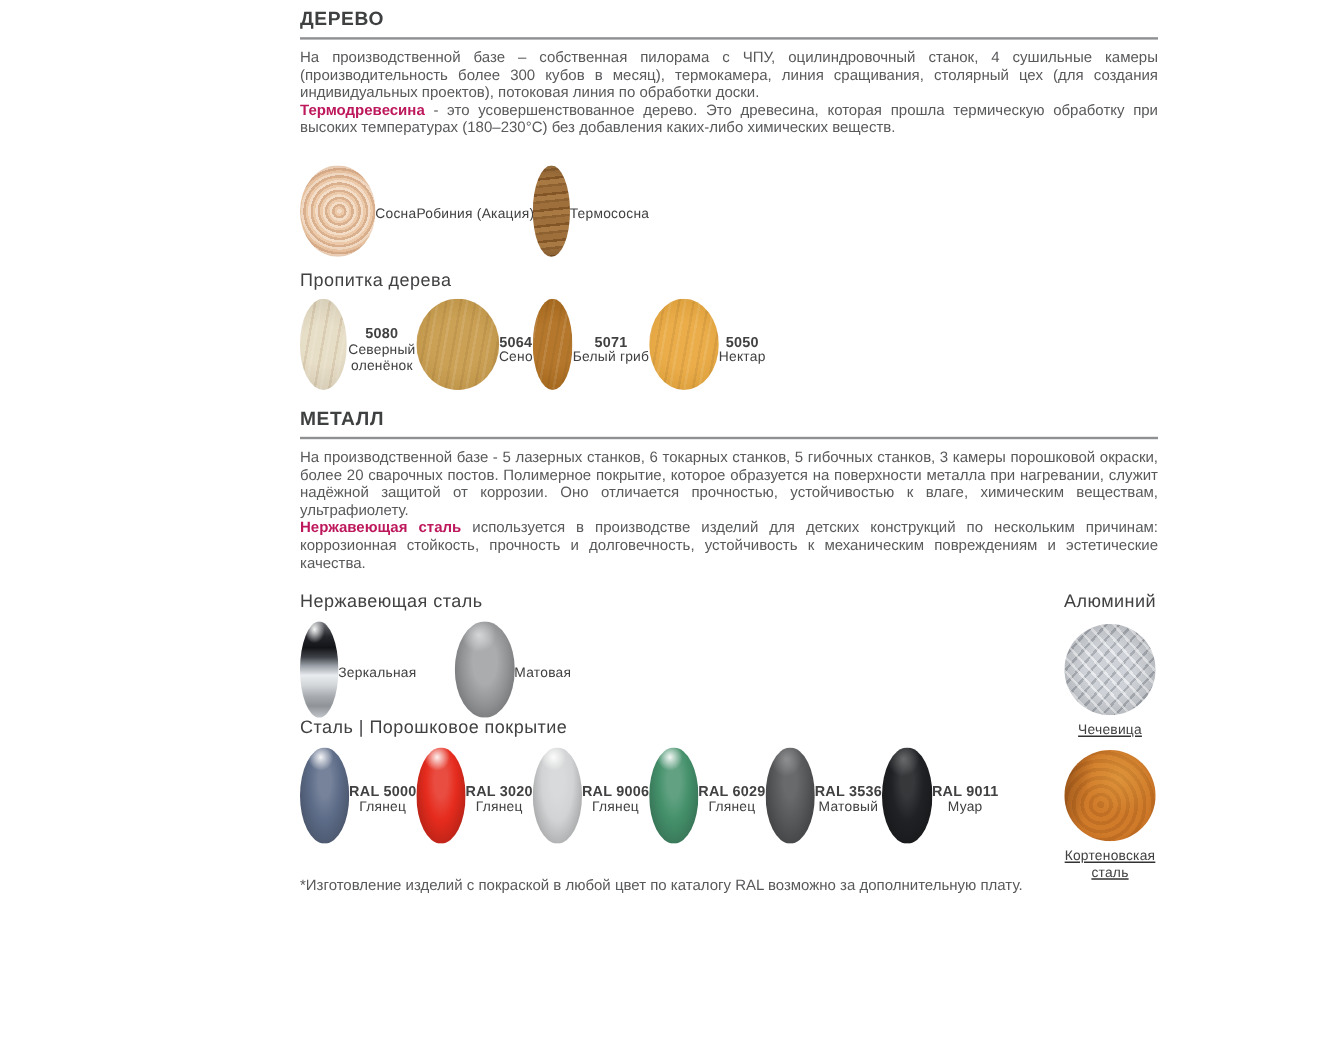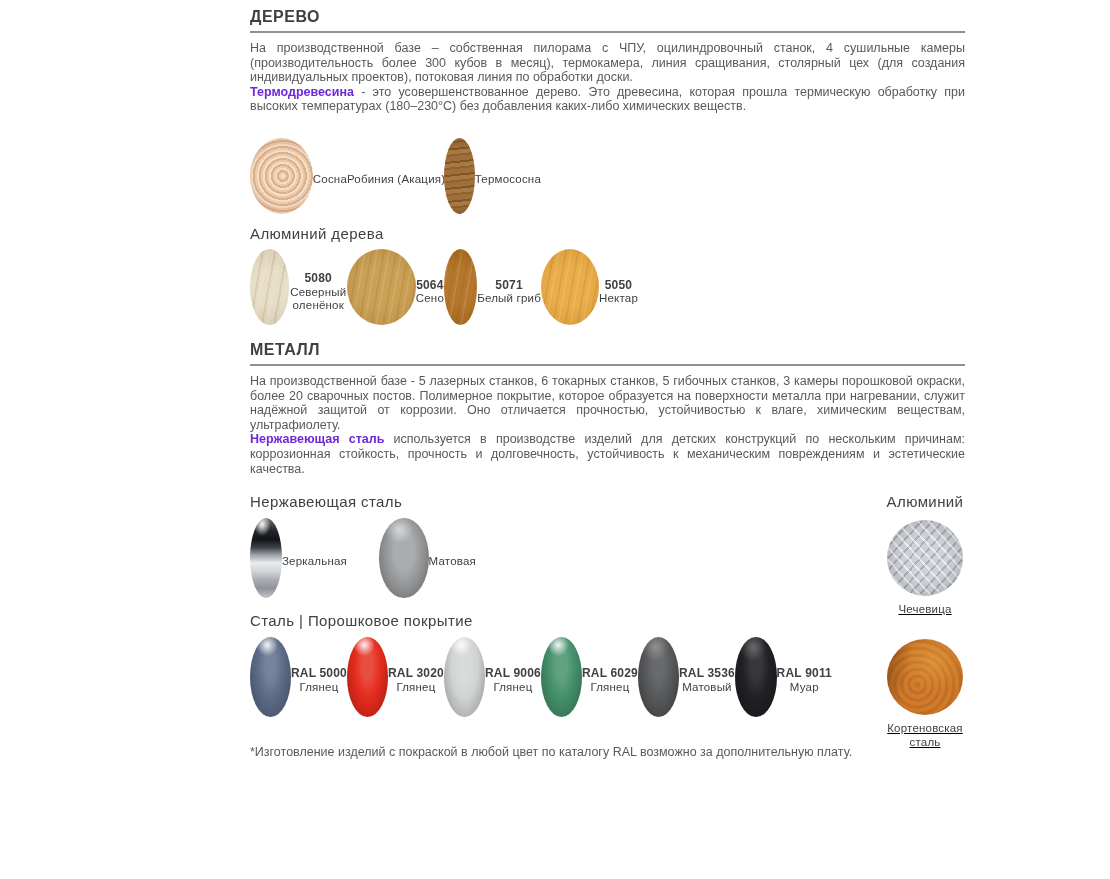--- a/index.html
+++ b/index.html
@@ -20,27 +20,27 @@
     margin:0; font-size:16px; line-height:18px;
     font-weight:700; letter-spacing:.5px; color:#3f4041;
   }
   h1.metal-title { margin-top:16px; }
   .rule { height:2px; background:#8f9092; margin-top:5px; }
   .text-block { margin-top:8px; }
   p.body {
     margin:0; font-size:12.5px; line-height:14.6px;
     color:#58595b; text-align:justify;
   }
-  p.body b { color:#6d28d9; font-weight:700; }
+  p.body b { color:#be185d; font-weight:700; }
   .sub-title {
     font-size:15px; line-height:17px; color:#414042;
     letter-spacing:.4px;
   }
   .impreg-title { margin-top:11px; }
-  .powder-title { margin-top:14px; }
+  .powder-title { }
   .stainless-head { margin-top:17px; position:relative; height:17px; }
   .stainless-head .left-title { position:absolute; left:0; top:0; }
   .stainless-head .right-title {
     position:absolute; right:-10px; top:0; width:100px; text-align:center;
   }
   .sample-row { display:flex; position:relative; }
   .row-wood { margin-top:24px; }
   .row-impreg { margin-top:7px; }
   .row-steel { margin-top:8px;gap:32px; }
   .row-powder { margin-top:8px; }
@@ -149,21 +149,21 @@
     <div class="cell">
       <div class="slice tx-robinia" style="--c: #bf9f63;"></div>
       <div class="cap nowrap">Робиния (Акация)</div>
     </div>
     <div class="cell">
       <div class="slice tx-thermo" style="--c: #9a6b38;"></div>
       <div class="cap nowrap">Термососна</div>
     </div>
   </div>
 
-  <div class="sub-title impreg-title">Алюминий дерева</div>
+  <div class="sub-title impreg-title">Пропитка дерева</div>
 
   <div class="sample-row row-impreg">
     <div class="cell">
       <div class="slice tx-grain" style="--c: #e6dcc4;"></div>
       <div class="cap cap-gap">
         <div class="code">5080</div>
         <div class="lbl">Северный оленёнок</div>
       </div>
     </div>
     <div class="cell">

